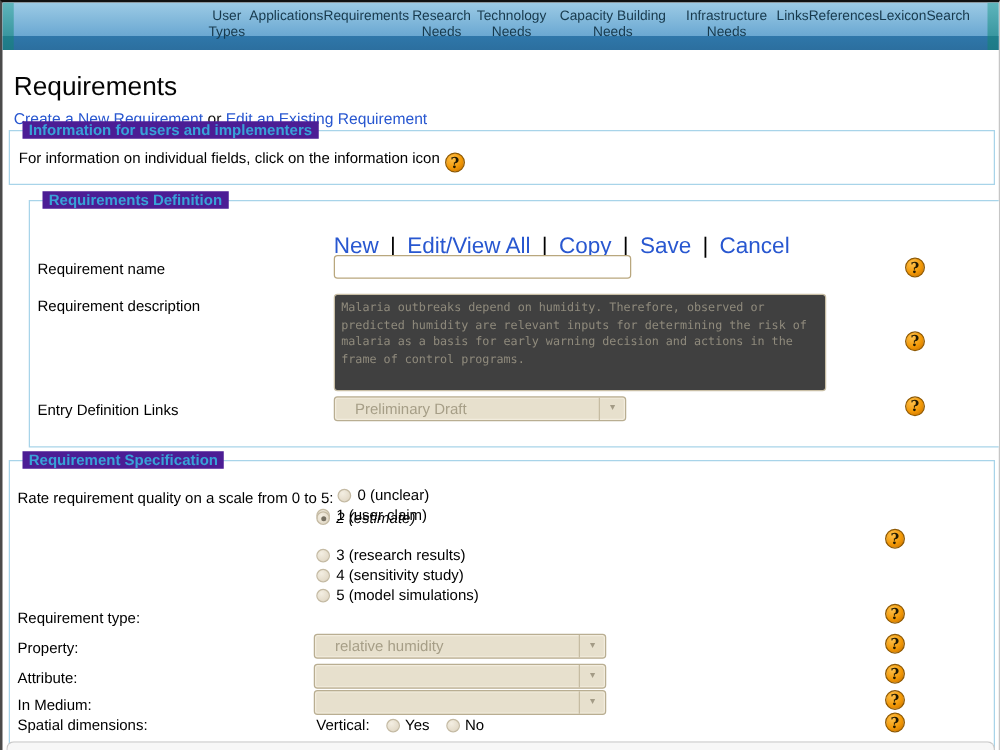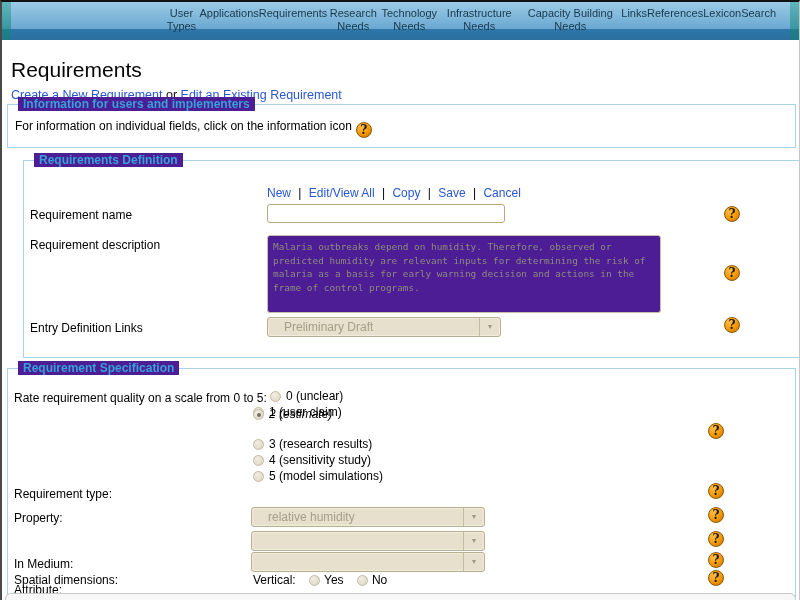--- a/index.html
+++ b/index.html
@@ -34,21 +34,21 @@
   
   .help { position:absolute; width:16px; height:16px; border-radius:50%;
           background:radial-gradient(circle at 35% 28%, #ffc14b, #f29806 55%, #c87100 95%);
           border:1px solid #8f5a04; color:#221a02; font-family:"DejaVu Serif", serif;
           font-weight:bold; font-size:12px; line-height:14px; text-align:center; cursor:pointer; }
   .help.inline { position:static; display:inline-block; vertical-align:-4px; margin-left:4px; }
 
   
   .txt-input { position:absolute; height:19px; background:#fff; border:1px solid #b9a77e;
                border-radius:3px; font-size:12px; padding:0 4px; color:#333; outline:none; }
-  .txtarea { position:absolute; background:#4c1d95; border:1px solid #c9bfa6; border-radius:3px;
+  .txtarea { position:absolute; background:#404040; border:1px solid #c9bfa6; border-radius:3px;
              color:#8f8a7c; font-family:"DejaVu Sans Mono", monospace; font-size:9.4px;
              line-height:13.5px; padding:4px 5px; resize:none; overflow:hidden; white-space:pre-wrap; }
   .sel { position:absolute; width:234px; height:20px; background:#e7e0cd; border:1px solid #b9ae92;
          border-radius:3px; box-shadow:inset 0 0 0 1px #f2ecdd; display:flex; cursor:default; }
   .sel .sel-text { flex:1; font-size:12px; color:#a69e87; line-height:18px; padding:0 16px;
                    overflow:hidden; white-space:nowrap; }
   .sel .sel-arrow { flex:0 0 21px; border-left:1px solid #c6bca2; text-align:center;
                     font-size:7px; line-height:18px; color:#a39b86; }
   .radio { display:inline-block; width:11px; height:11px; border-radius:50%;
            background:radial-gradient(circle at 35% 30%, #f3eee2, #ddd3bf);
@@ -70,22 +70,22 @@
 <div id="app">
 
   <div class="navbar">
     <div class="nav-cap"></div>
     <div class="nav-items">
       <a class="nav-item" style="max-width:36px">User Types</a>
       <a class="nav-item">Applications</a>
       <a class="nav-item">Requirements</a>
       <a class="nav-item" style="max-width:52px">Research Needs</a>
       <a class="nav-item" style="max-width:60px">Technology Needs</a>
+      <a class="nav-item" style="max-width:102px">Capacity Building Needs</a>
       <a class="nav-item" style="max-width:80px">Infrastructure Needs</a>
-      <a class="nav-item" style="max-width:102px">Capacity Building Needs</a>
       <a class="nav-item">Links</a>
       <a class="nav-item">References</a>
       <a class="nav-item">Lexicon</a>
       <a class="nav-item">Search</a>
     </div>
     <div class="nav-cap"></div>
   </div>
 
   <h1 class="page-title">Requirements</h1>
 
@@ -98,21 +98,21 @@
   <div class="box" style="left:5px; top:102px; width:789px; height:44px;">
     <span class="legend">Information for users and implementers</span>
     <span class="lbl" style="left:7px; top:14px;">
       <span>For information on individual fields, click on the information icon</span><span class="help inline">?</span>
     </span>
   </div>
 
   <div class="box" style="left:21px; top:158px; width:789px; height:198px;">
     <span class="legend">Requirements Definition</span>
 
-    <div class="lbl" style="left:243px; top:25px; font-size:12px;">
+    <div class="lbl" style="left:243px; top:25px; font-size:18px;">
       <a class="lnk">New</a>
       <span class="lnk" style="margin:0 4px;">|</span>
       <a class="lnk">Edit/View All</a>
       <span class="lnk" style="margin:0 4px;">|</span>
       <a class="lnk">Copy</a>
       <span class="lnk" style="margin:0 4px;">|</span>
       <a class="lnk">Save</a>
       <span class="lnk" style="margin:0 4px;">|</span>
       <a class="lnk">Cancel</a>
     </div>
@@ -158,21 +158,21 @@
     <span class="lbl" style="left:6px; top:118px;">Requirement type:</span>
     <span class="help" style="left:700px; top:114px;">?</span>
 
     <span class="lbl" style="left:6px; top:142px;">Property:</span>
     <div class="sel" style="left:243px; top:138px;">
       <span class="sel-text">relative humidity</span>
       <span class="sel-arrow">▼</span>
     </div>
     <span class="help" style="left:700px; top:138px;">?</span>
 
-    <span class="lbl" style="left:6px; top:166px;margin-top:48px;">Attribute:</span>
+    <span class="lbl" style="left:6px; top:166px;">Attribute:</span>
     <div class="sel" style="left:243px; top:162px;">
       <span class="sel-text"></span>
       <span class="sel-arrow">▼</span>
     </div>
     <span class="help" style="left:700px; top:162px;">?</span>
 
     <span class="lbl" style="left:6px; top:188px;">In Medium:</span>
     <div class="sel" style="left:243px; top:183px;">
       <span class="sel-text"></span>
       <span class="sel-arrow">▼</span>

